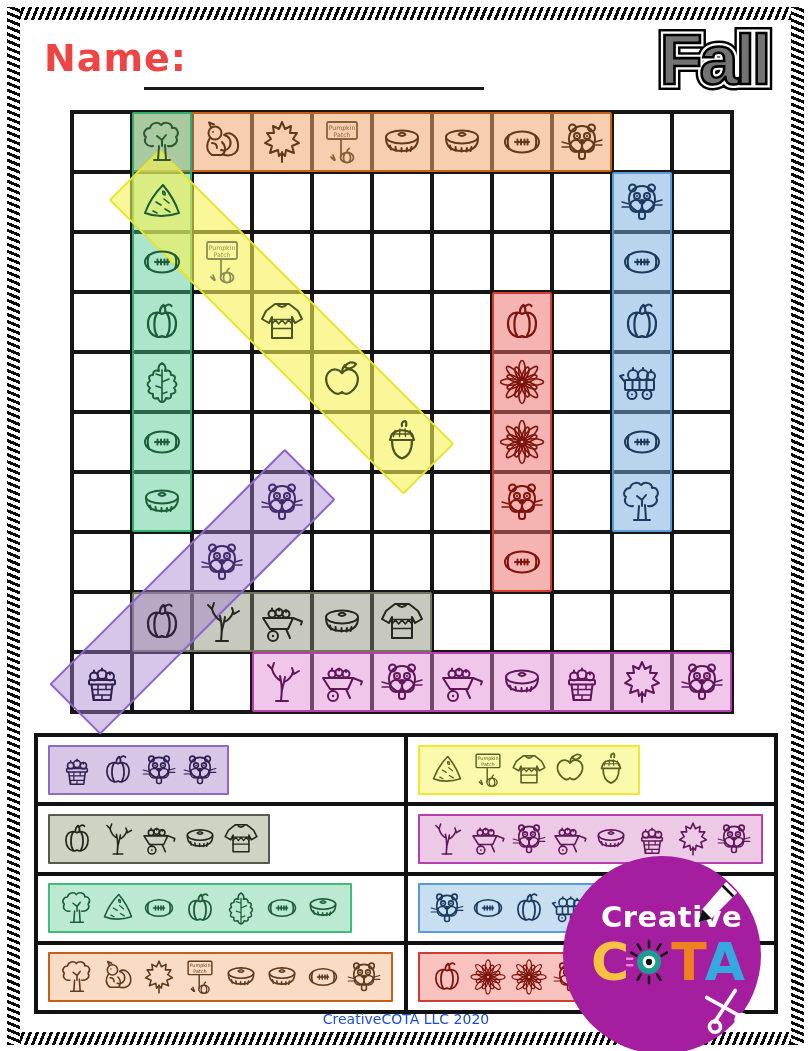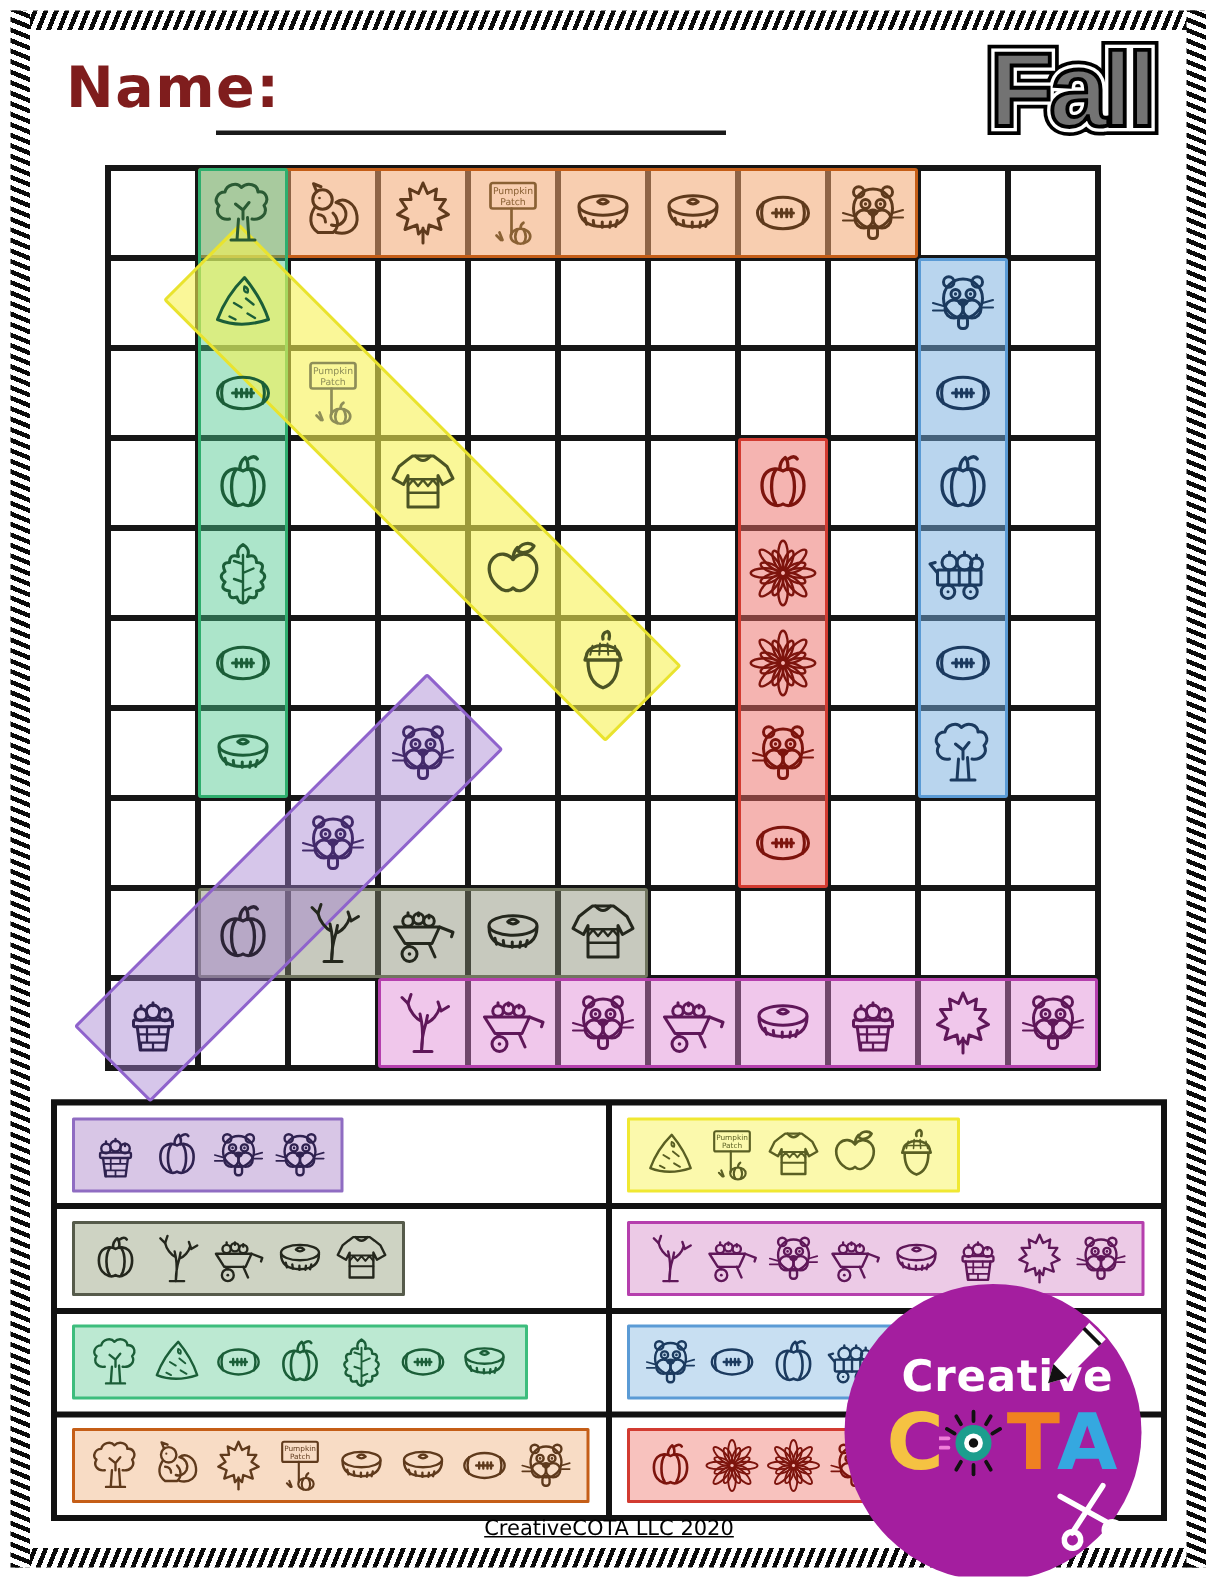--- a/index.html
+++ b/index.html
@@ -12,21 +12,21 @@
     background:repeating-linear-gradient(112deg,#0a0a0a 0 3px,#fff 3px 6.5px);}
   .stitch.bottom{left:8px;right:8px;bottom:6px;height:13px;
     background:repeating-linear-gradient(112deg,#0a0a0a 0 3px,#fff 3px 6.5px);}
   .stitch.left{top:7px;bottom:6px;left:7px;width:13px;
     background:repeating-linear-gradient(22deg,#0a0a0a 0 3px,#fff 3px 6.5px);}
   .stitch.right{top:7px;bottom:6px;right:8px;width:13px;
     background:repeating-linear-gradient(22deg,#0a0a0a 0 3px,#fff 3px 6.5px);}
 
   
   .name-label{position:absolute;left:44px;top:36px;font-family:"DejaVu Sans",sans-serif;
-    font-size:38px;font-weight:700;color:#7f1d1d;letter-spacing:1px;}
+    font-size:38px;font-weight:700;color:#ef4444;letter-spacing:1px;}
   .name-line{position:absolute;left:144px;top:57px;width:340px;height:30px;
     border-bottom:3px solid #1a1a1a;}
   .fall-wrap{position:absolute;left:634px;top:12px;width:160px;height:96px;text-align:center;}
   .fall-layer{position:absolute;left:0;top:0;width:100%;
     font-family:"Liberation Sans",sans-serif;font-size:70px;font-weight:800;
     letter-spacing:-3px;line-height:96px;color:#737373;}
   .fall-l1{-webkit-text-stroke:12px #000;}
   .fall-l2{-webkit-text-stroke:7px #fff;}
   .fall-l3{-webkit-text-stroke:2.6px #000;}
 
@@ -51,21 +51,21 @@
     background:#a41e9f;z-index:10;}
   .cota-creative{position:absolute;left:38px;top:44px;font-family:"DejaVu Sans",sans-serif;
     font-size:29px;font-weight:800;color:#fff;letter-spacing:0.5px;}
   .cota-word{position:absolute;left:28px;top:76px;display:flex;align-items:center;
     font-family:"DejaVu Sans",sans-serif;font-size:52px;font-weight:800;letter-spacing:-2px;}
   .cota-pencil{position:absolute;right:22px;top:24px;width:44px;height:44px;}
   .cota-scissors{position:absolute;right:14px;bottom:22px;width:44px;height:44px;transform:rotate(-14deg);}
   .o-eye{width:46px;height:46px;margin:0 -1px;}
 
   .footer{position:absolute;left:0;top:1011px;width:100%;text-align:center;
-    font-family:"DejaVu Sans",sans-serif;font-size:14px;color:#000000;text-decoration:underline;}
+    font-family:"DejaVu Sans",sans-serif;font-size:14px;color:#1d4ed8;}
 </style>
 </head>
 <body>
 
 <svg width="0" height="0" style="position:absolute" aria-hidden="true">
   <defs>
     <symbol id="i-tree" viewBox="0 0 48 48">
         <g fill="none" stroke="currentColor" stroke-width="2" stroke-linecap="round" stroke-linejoin="round">
       <path d="M15 28 c-6 1 -10 -4 -7 -9 c-4 -3 -1 -9 4 -9 c1 -5 8 -7 11 -3 c4 -4 11 -2 11 3 c5 -1 8 5 4 9 c3 5 -2 10 -8 9"></path>
       <path d="M21 28 l-1 14 m7 -15 l1 15 m-12 0 h16 M24 28 v-6 m0 0 l-5 -4 m5 4 l4 -5"></path>

